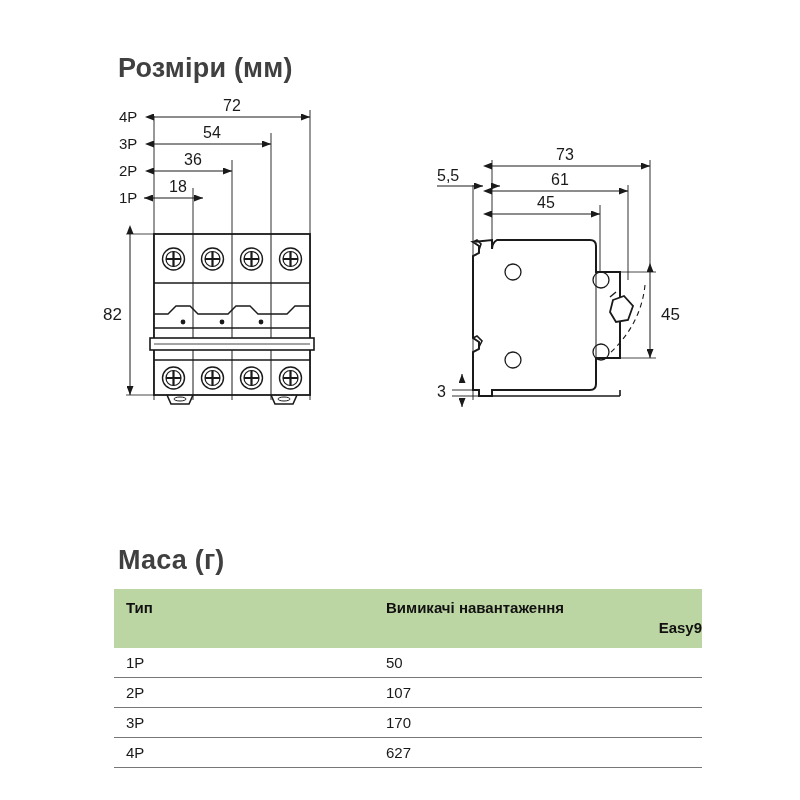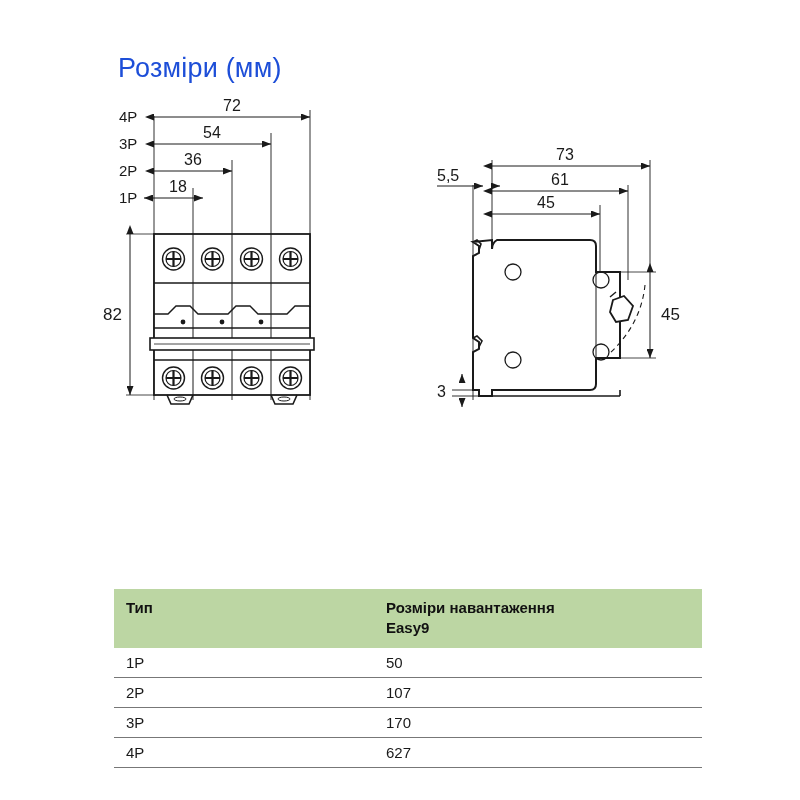--- a/index.html
+++ b/index.html
@@ -14,22 +14,22 @@
     font-family: "Liberation Sans", sans-serif;
     color: #1a1a1a;
     overflow: hidden;
   }
   .page { position: absolute; inset: 0; }
 
   
   .section-title {
     position: absolute;
     font-size: 27px;
-    font-weight: 400;
-    color: #1d4ed8;
+    font-weight: 700;
+    color: #404040;
     letter-spacing: 0.2px;
     white-space: nowrap;
   }
   #dimensions-title { left: 118px; top: 53px; }
   #mass-title { left: 118px; top: 545px; }
 
   
   .drawing { position: absolute; left: 0; top: 0; }
 
   
@@ -55,21 +55,21 @@
   .mass-table th.col-type { width: 248px; }
   .mass-table td {
     padding: 6px 0 6px 12px;
     border-bottom: 1px solid #777;
     color: #1a1a1a;
     font-size: 15px;
     background: #fff;
   }
   .mass-table tr.head-row th { border-bottom: none; }
   .mass-table td.col-type { width: 248px; }
-  .hdr-line2 { display: block; }
+  .hdr-line2 { display: block; text-align: right; }
 </style>
 </head>
 <body>
 
 <div class="page">
 
   <div class="section-title" id="dimensions-title">Розміри (мм)</div>
 
   <svg class="drawing" width="800" height="800" viewBox="0 0 800 800">
     <defs>
@@ -253,26 +253,27 @@
       <line x1="462" y1="398" x2="462" y2="407" stroke-width="1" marker-end="url(#arrIn)"></line>
       <line x1="452" y1="390" x2="479" y2="390" stroke-width="0.9"></line>
       <line x1="452" y1="396" x2="479" y2="396" stroke-width="0.9"></line>
       <text x="446" y="397" text-anchor="end" font-size="16" fill="#1a1a1a" stroke="none" font-family="Liberation Sans, sans-serif">3</text>
 
       <line x1="479" y1="396" x2="620" y2="396" stroke-width="1.6"></line>
       <line x1="620" y1="390" x2="620" y2="396" stroke-width="1.6"></line>
     </g>
   </svg>
 
+  <div class="section-title" id="mass-title">Маса (г)</div>
 
   <table class="mass-table">
     <thead>
       <tr class="head-row">
         <th class="col-type">Тип</th>
-        <th><span>Розміри навантаження</span><span class="hdr-line2">Easy9</span></th>
+        <th><span>Вимикачі навантаження</span><span class="hdr-line2">Easy9</span></th>
       </tr>
     </thead>
     <tbody>
       <tr>
         <td class="col-type">1P</td>
         <td>50</td>
       </tr>
       <tr>
         <td class="col-type">2P</td>
         <td>107</td>

